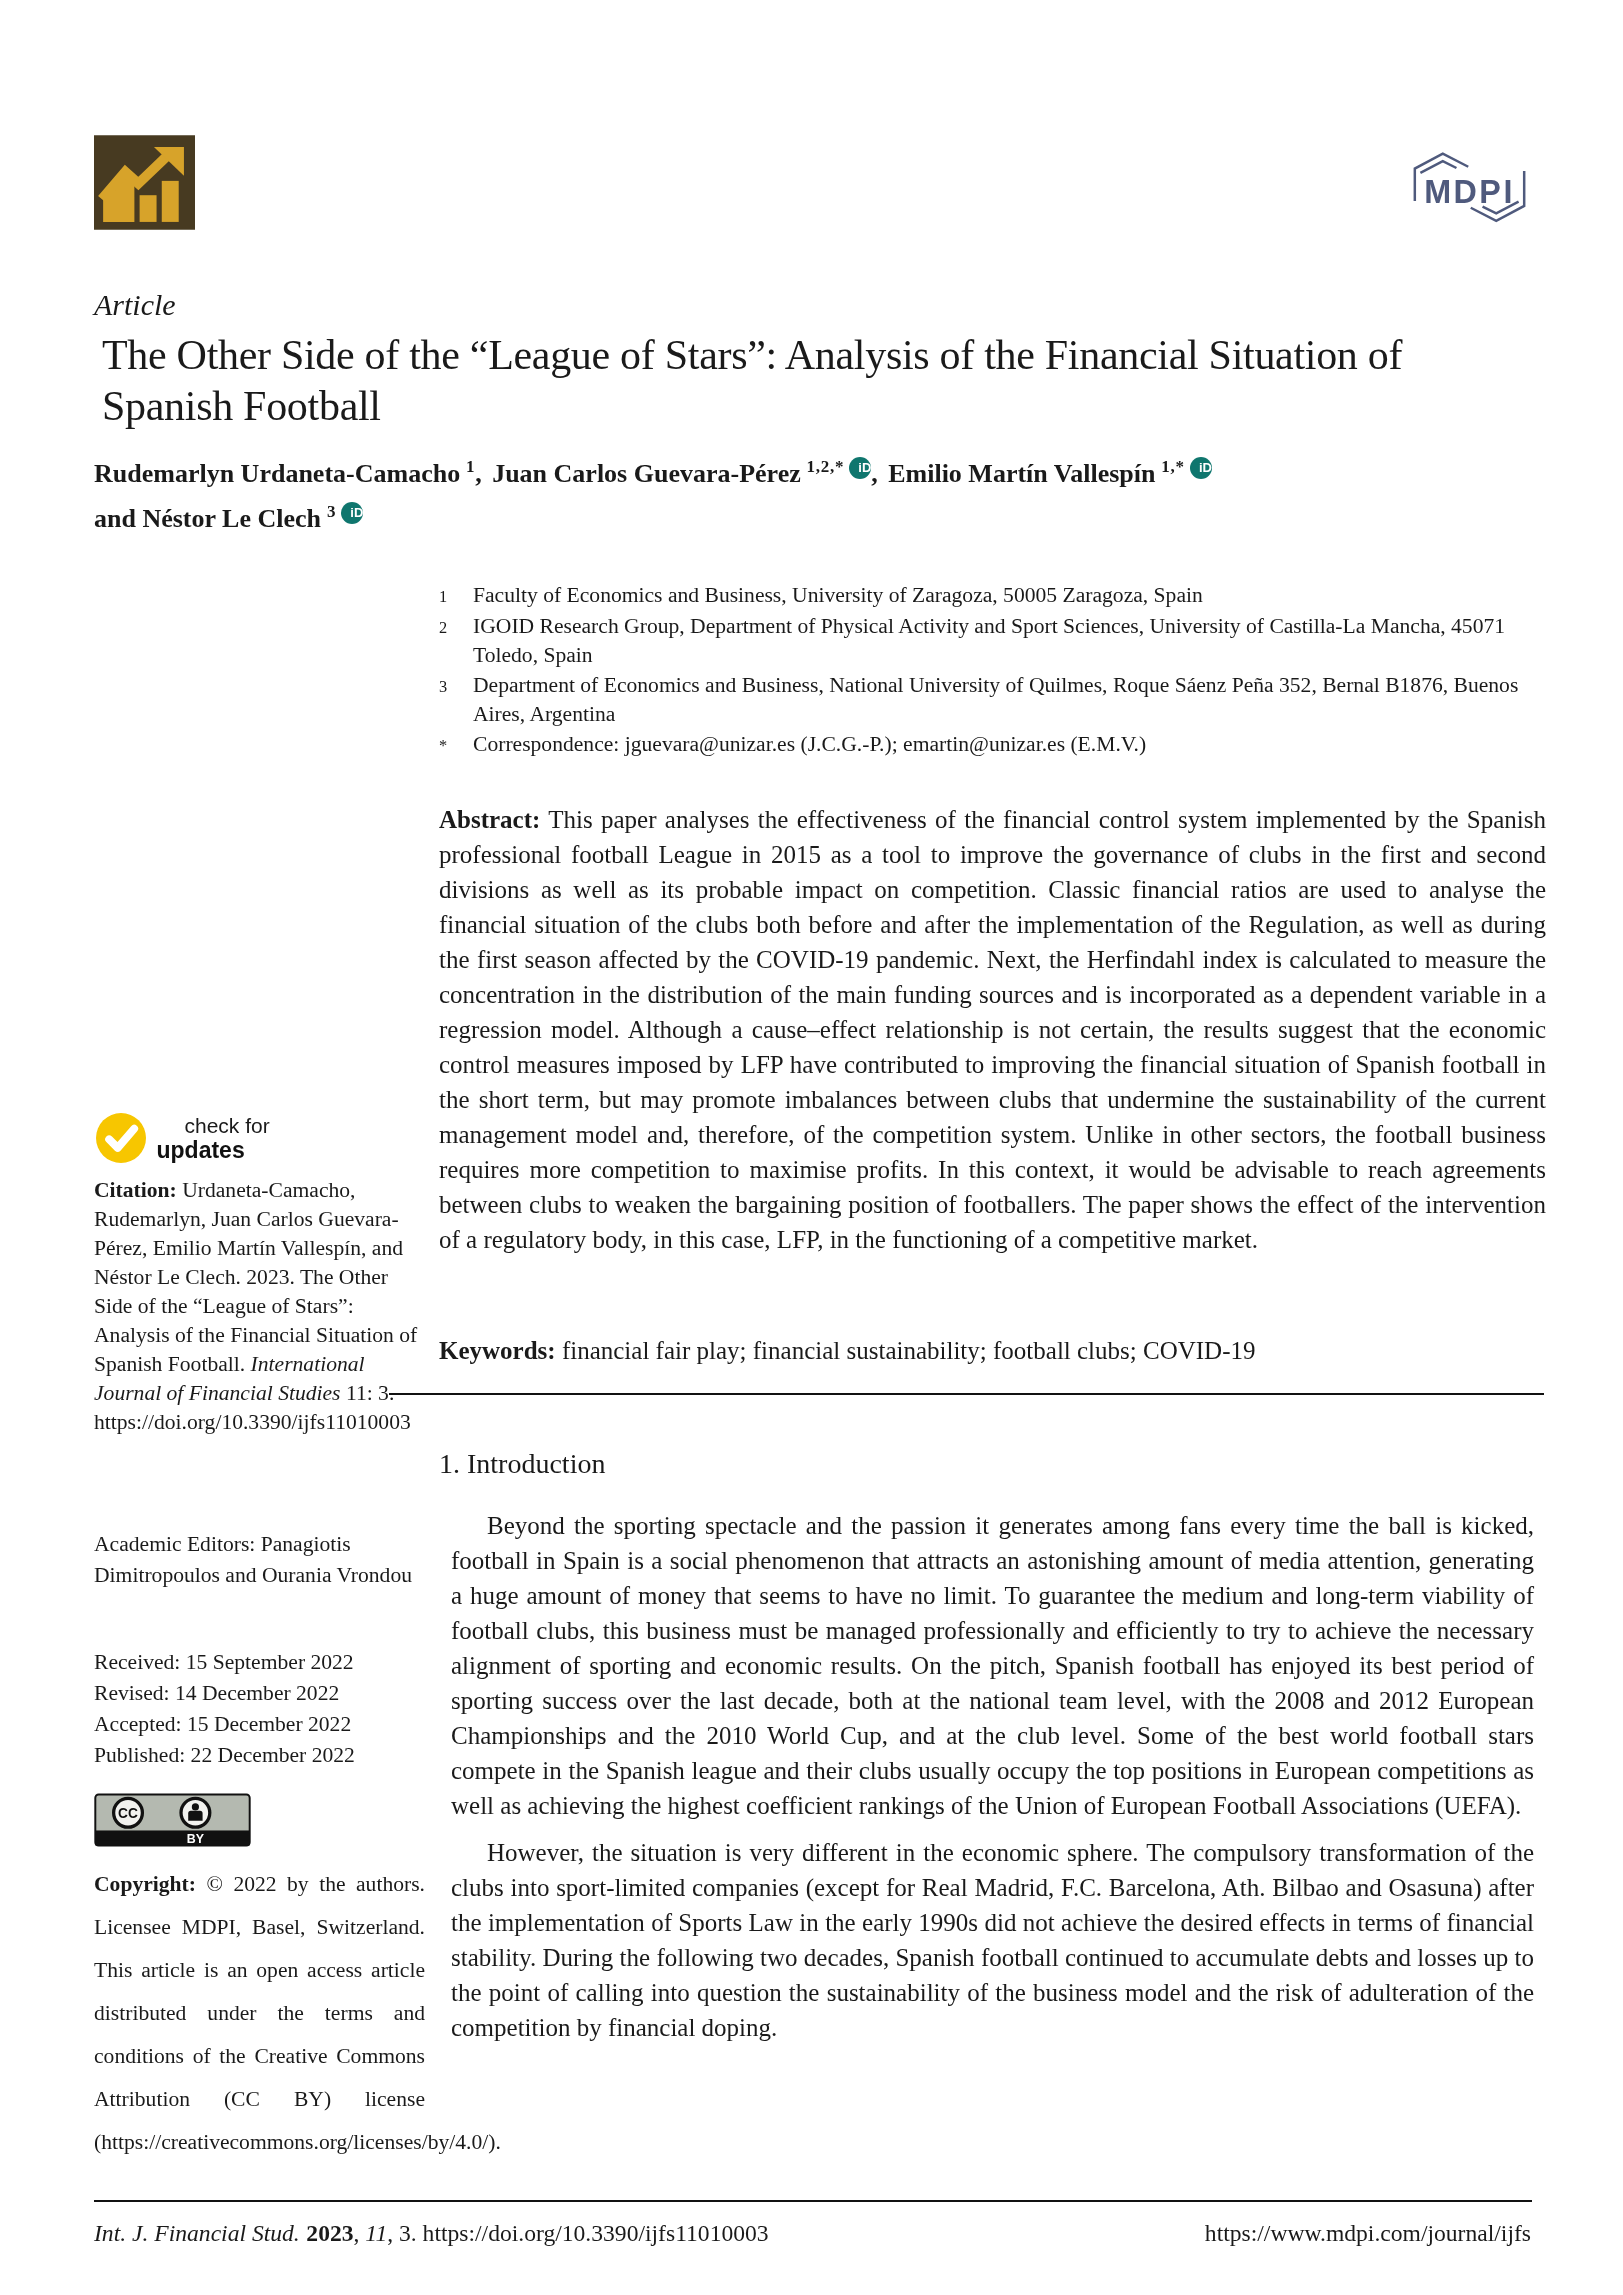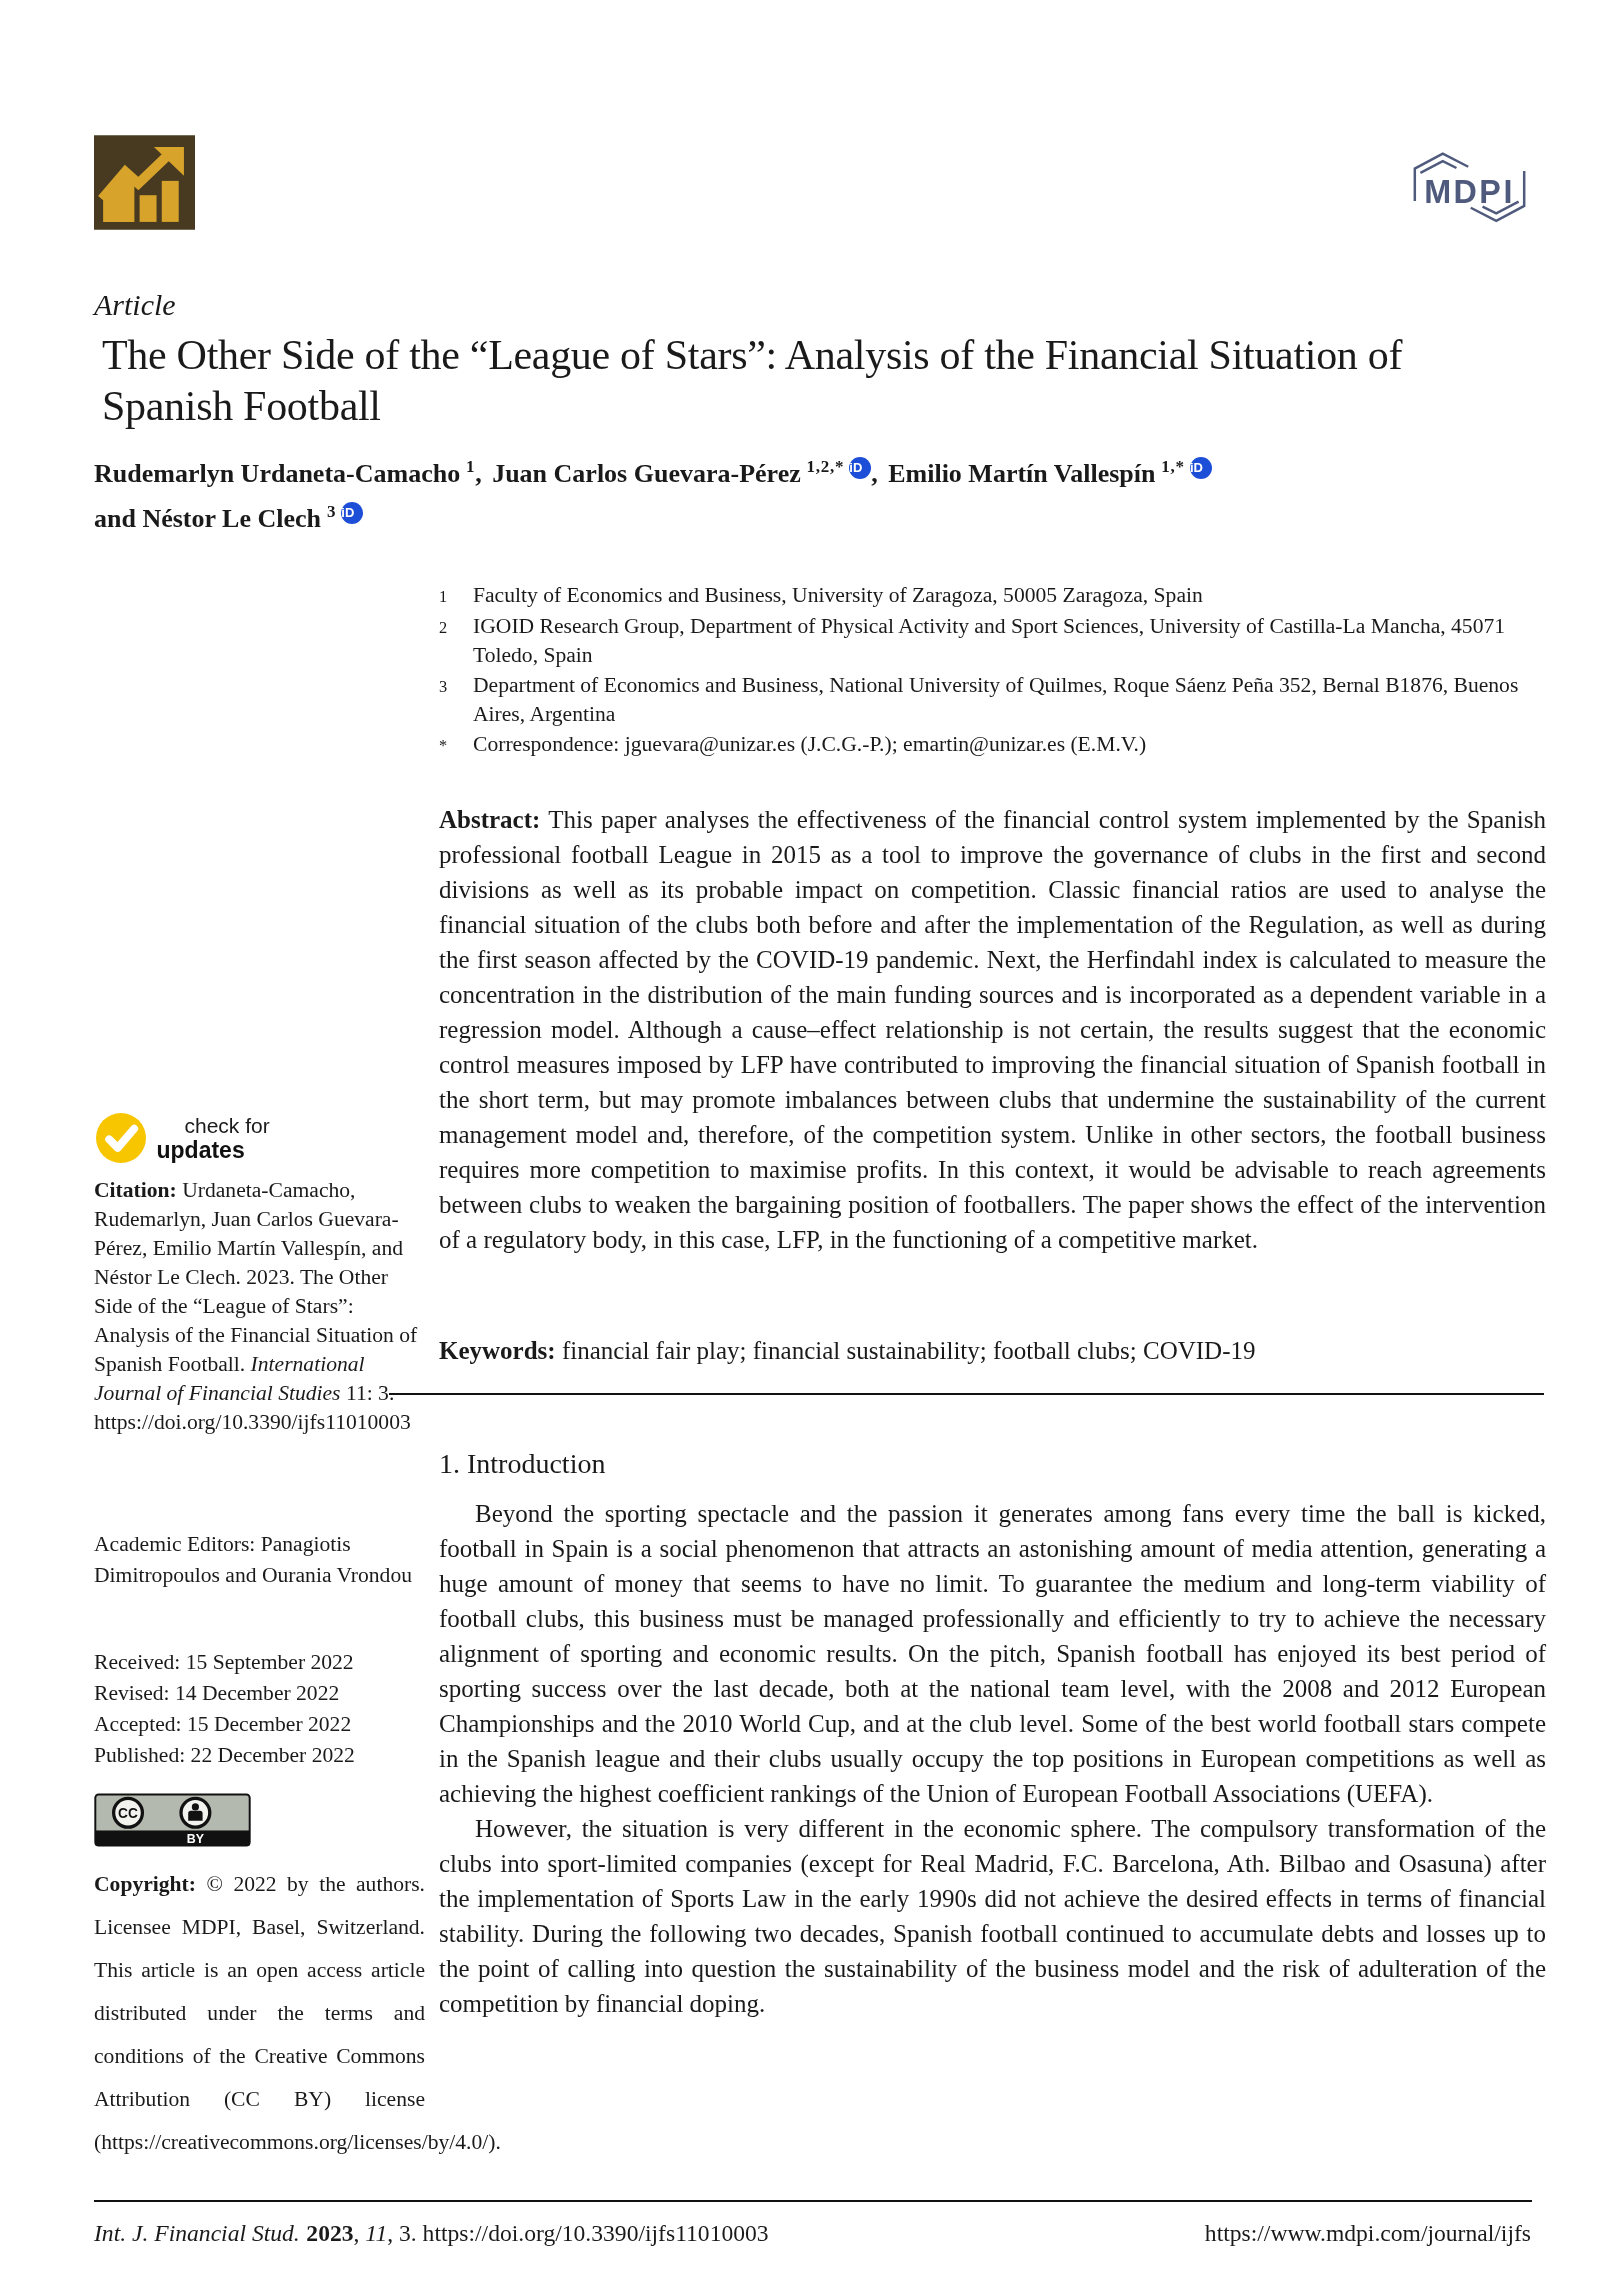--- a/index.html
+++ b/index.html
@@ -15,41 +15,41 @@
   .mdpi{position:absolute; left:1404px; top:145px; width:131px; height:87px;}
   
   .article-type{position:absolute; left:94px; top:288px; font-size:30px; font-style:italic;}
   .title{position:absolute; left:94px; top:322px; width:1303px; margin:8px;
          font-size:42px; line-height:51px; font-weight:normal; letter-spacing:-0.3px;}
   .authors{position:absolute; left:94px; top:448px; width:1309px;
            font-size:26px; font-weight:bold; line-height:38px;}
   .asup{font-size:17px; vertical-align:super; margin-left:5.9px; letter-spacing:0.7px;}
   .atail{margin-right:3.9px;}
   .orcid{display:inline-block; width:22px; height:22px; border-radius:50%;
-         background:#1d4ed8; color:#fff; text-align:left;
+         background:#0f766e; color:#fff; text-align:right;
          font:700 13px/22px "Liberation Sans", sans-serif;
          position:relative; top:-9.2px; margin-left:5.2px;}
   
   .affils{position:absolute; left:439px; top:581px; width:1113px;
           font-size:21.6px; line-height:29.5px;}
   .affil-row{display:flex;}
   .affil-num{width:34px; flex:0 0 34px; font-size:16.4px; padding-top:1.3px;}
   .affil-text{flex:1;}
   
   .abstract{position:absolute; left:439px; top:802px; width:1107px; margin:0;
             font-size:25px; line-height:35px; text-align:justify;}
   .keywords{position:absolute; left:439px; top:1333px; width:1107px; margin:0;
             font-size:25px; line-height:35px;}
   b.lbl{font-weight:bold;}
   .rule-kw{position:absolute; left:389px; top:1393px; width:1155px; height:2px; background:#111;}
   
   .intro-h{position:absolute; left:439px; top:1448px; margin:0; font-size:28px; font-weight:normal;}
   .bodytext{position:absolute; left:439px; top:1496px; width:1107px;
             font-size:25px; line-height:35px; text-align:justify;}
-  .bodytext p{margin:0; text-indent:36px;}
+  .bodytext p{margin:12px; text-indent:36px;}
   
   .updates{position:absolute; left:96px; top:1113px; display:flex; align-items:center; cursor:pointer;}
   .updates .txt{margin-left:10.5px; font-family:"Liberation Sans", sans-serif; line-height:1.08;}
   .updates .t1{font-size:21px; color:#1a1a1a;margin-left:28px;}
   .updates .t2{font-size:23px; font-weight:bold; color:#111;}
   .citation{position:absolute; left:94px; top:1176px; width:331px;
             font-size:21.6px; line-height:29px;}
   .editors{position:absolute; left:94px; top:1529px; width:331px;
            font-size:21.6px; line-height:31px;}
   .dates{position:absolute; left:94px; top:1647px; width:331px;

